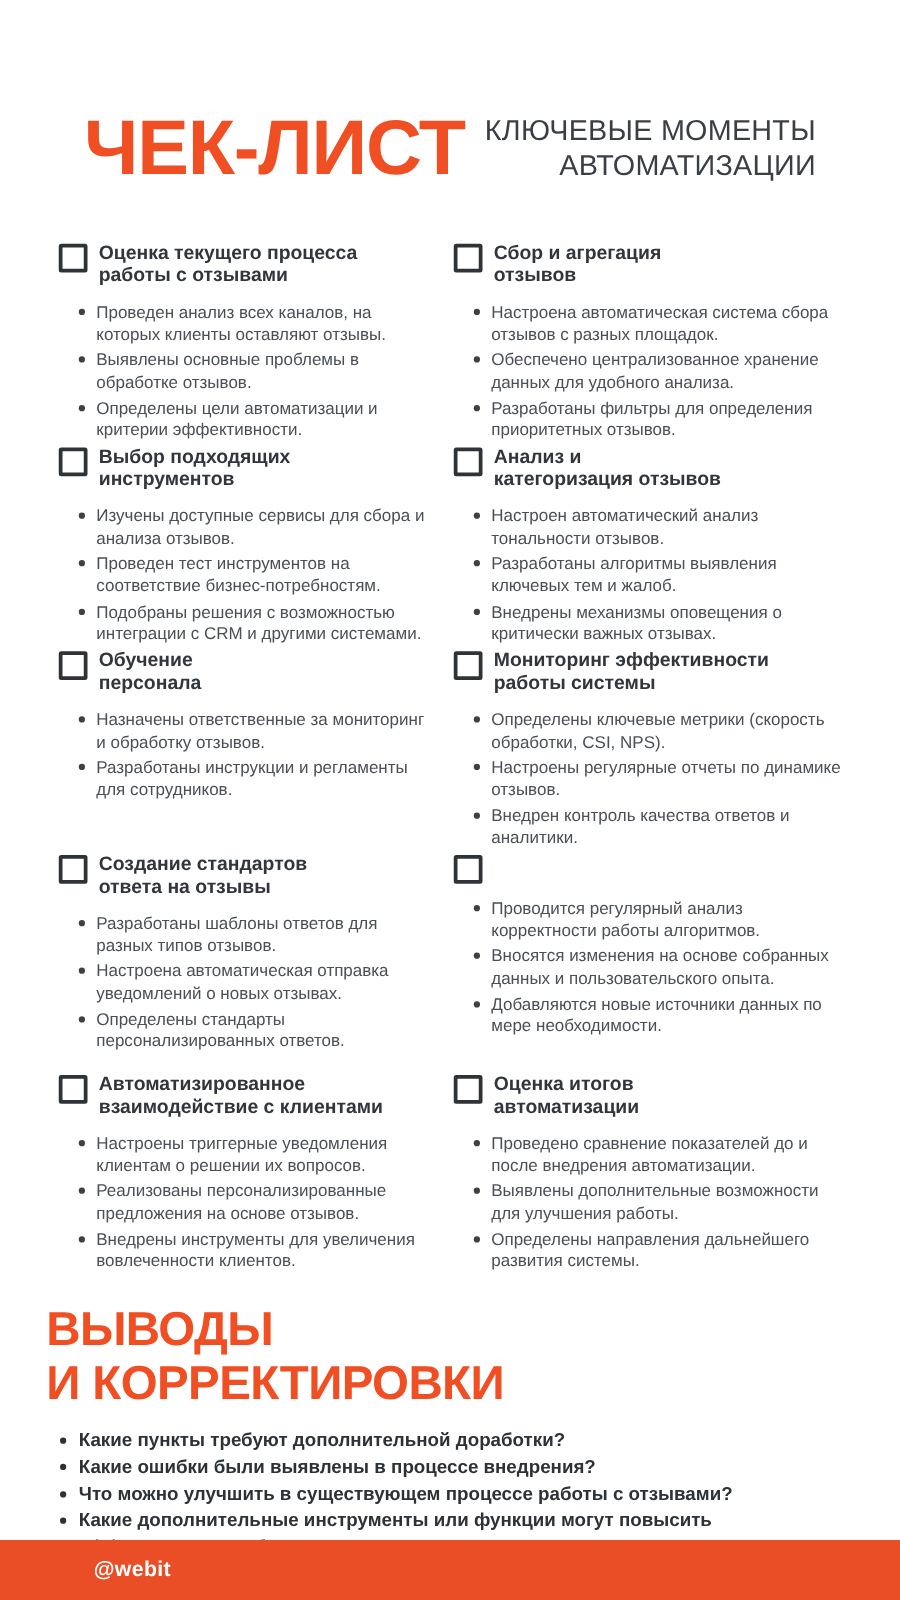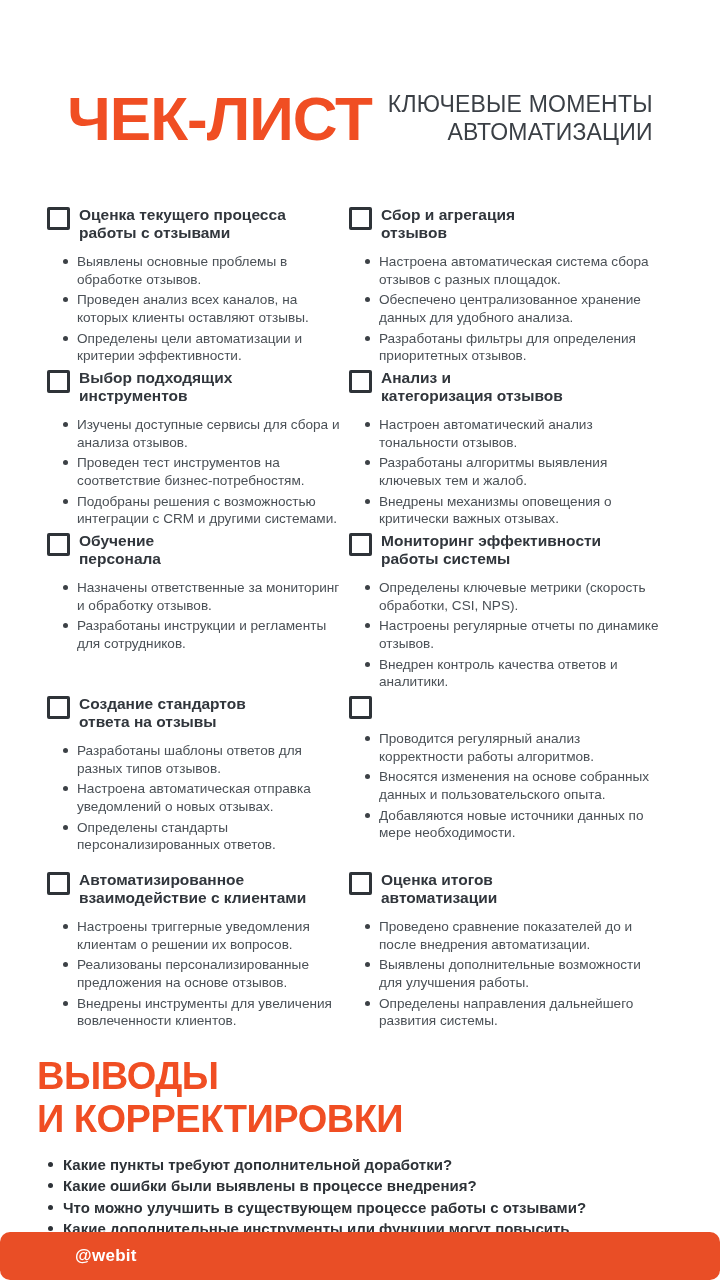--- a/index.html
+++ b/index.html
@@ -12,39 +12,39 @@
   html,body{background:#fff;}
   body{font-family:"Liberation Sans",sans-serif;}
   .page{position:relative;width:720px;height:1280px;background:#ffffff;overflow:hidden;}
 
   
   .header{display:flex;justify-content:center;align-items:flex-start;gap:16px;padding-top:85px;}
   .header-title{font-size:62px;font-weight:800;color:var(--accent);letter-spacing:-1px;line-height:1.1;}
   .header-subtitle{font-size:23px;font-weight:500;color:#3A3F45;text-align:right;line-height:1.22;margin-top:5px;letter-spacing:0.2px;}
 
   
-  .checklist{display:grid;grid-template-columns:300px 316px;column-gap:2px;padding-left:47px;margin-top:52px;}
+  .checklist{display:grid;grid-template-columns:300px 316px;column-gap:16px;padding-left:47px;margin-top:40px;}
   .item{min-height:154px;}
   .item.row4{min-height:176px;}
   .item-head{display:flex;gap:9px;align-items:flex-start;}
   .checkbox{width:23px;height:23px;border:3px solid #2E3338;border-radius:2px;background:#fff;flex:none;margin-top:2px;cursor:pointer;}
   .item-title{font-size:15.5px;font-weight:700;color:var(--ink);line-height:1.16;padding-top:1px;}
   .item ul{list-style:none;margin-top:11px;}
   .item li{position:relative;padding-left:30px;font-size:13.6px;color:var(--body-ink);line-height:1.3;margin-bottom:3px;}
   .item li::before{content:"";position:absolute;left:16px;top:6px;width:5px;height:5px;border-radius:50%;background:#3C4146;}
 
   
   .conclusions{padding-left:37px;margin-top:22px;}
   .conclusions-title{font-size:38px;font-weight:800;color:var(--accent);line-height:1.12;letter-spacing:-0.5px;}
   .questions{list-style:none;margin-top:14px;width:615px;padding-left:8px;}
   .questions li{position:relative;padding-left:18px;font-size:15px;font-weight:700;color:#2D3237;line-height:1.42;}
   .questions li::before{content:"";position:absolute;left:3px;top:8px;width:5px;height:5px;border-radius:50%;background:#2D3237;}
 
   
-  .footer{position:absolute;left:0;bottom:0;width:720px;height:48px;background:var(--footer-bg);display:flex;align-items:center;padding-left:75px;border-radius:10px;}
+  .footer{position:absolute;left:0;bottom:0;width:720px;height:48px;background:var(--footer-bg);display:flex;align-items:center;padding-left:75px;}
   .footer-handle{color:#ffffff;font-size:17px;font-weight:700;letter-spacing:0.3px;}
 </style>
 </head>
 <body>
 
 <div class="page">
 
   <div class="header">
     <div class="header-title">ЧЕК-ЛИСТ</div>
     <div class="header-subtitle">
@@ -56,22 +56,22 @@
   <div class="checklist">
     <div class="item">
       <div class="item-head">
         <div class="checkbox"></div>
         <div class="item-title">
             <div>Оценка текущего процесса</div>
             <div>работы с отзывами</div>
           </div>
       </div>
       <ul>
+          <li>Проведен анализ всех каналов, на которых клиенты оставляют отзывы.</li>
           <li>Выявлены основные проблемы в обработке отзывов.</li>
-          <li>Проведен анализ всех каналов, на которых клиенты оставляют отзывы.</li>
           <li>Определены цели автоматизации и критерии эффективности.</li>
         </ul>
     </div>
 
     <div class="item">
       <div class="item-head">
         <div class="checkbox"></div>
         <div class="item-title">
             <div>Сбор и агрегация</div>
             <div>отзывов</div>

